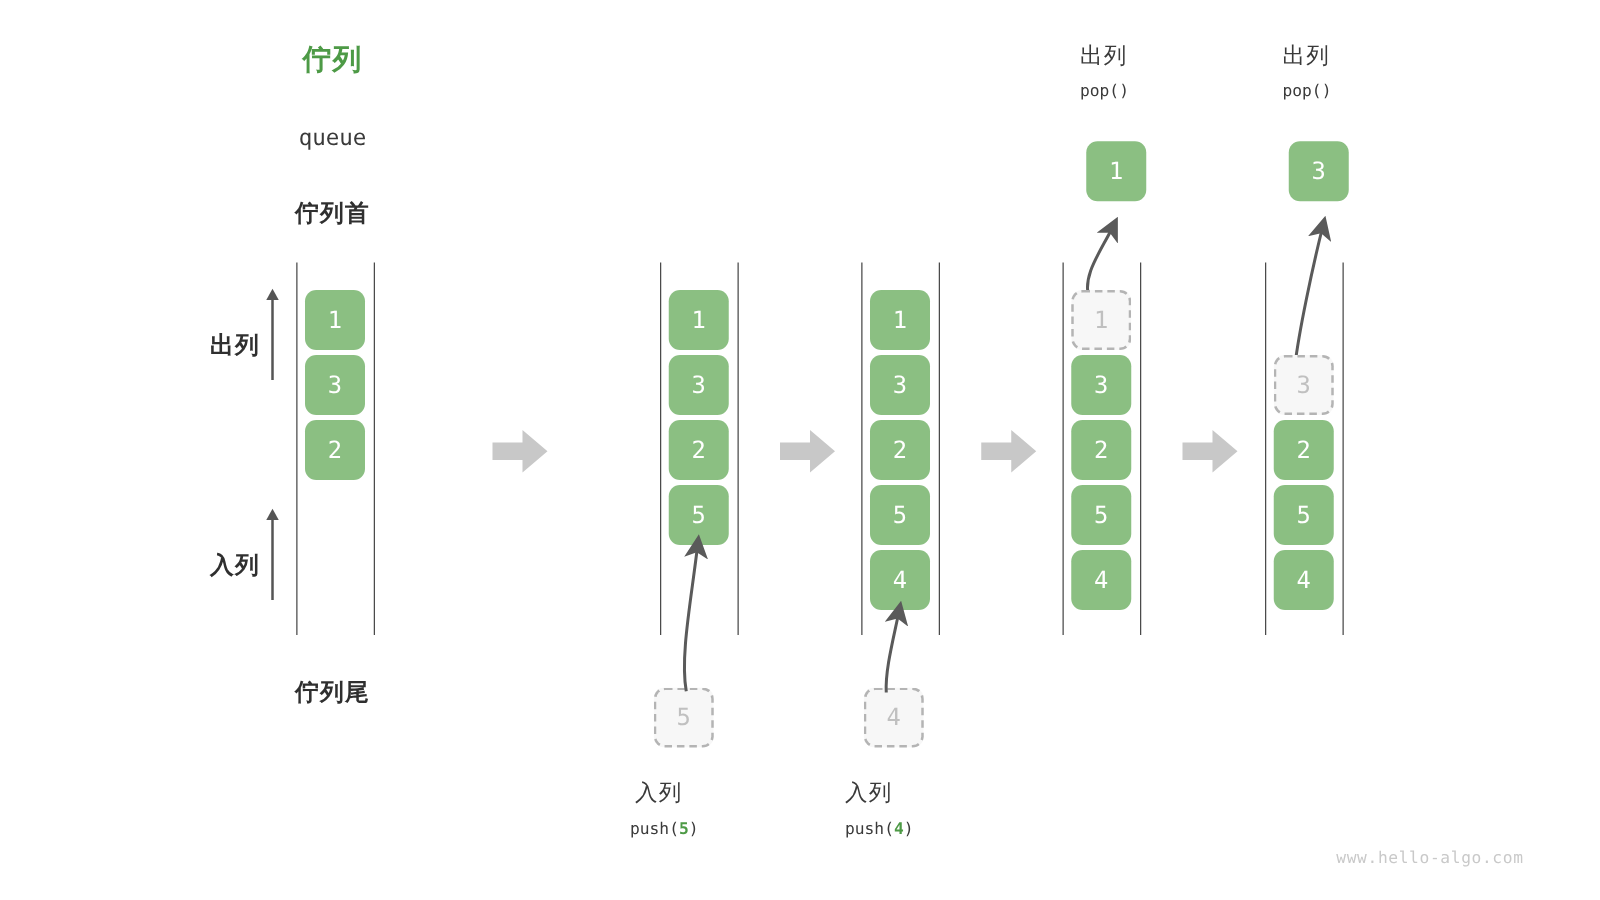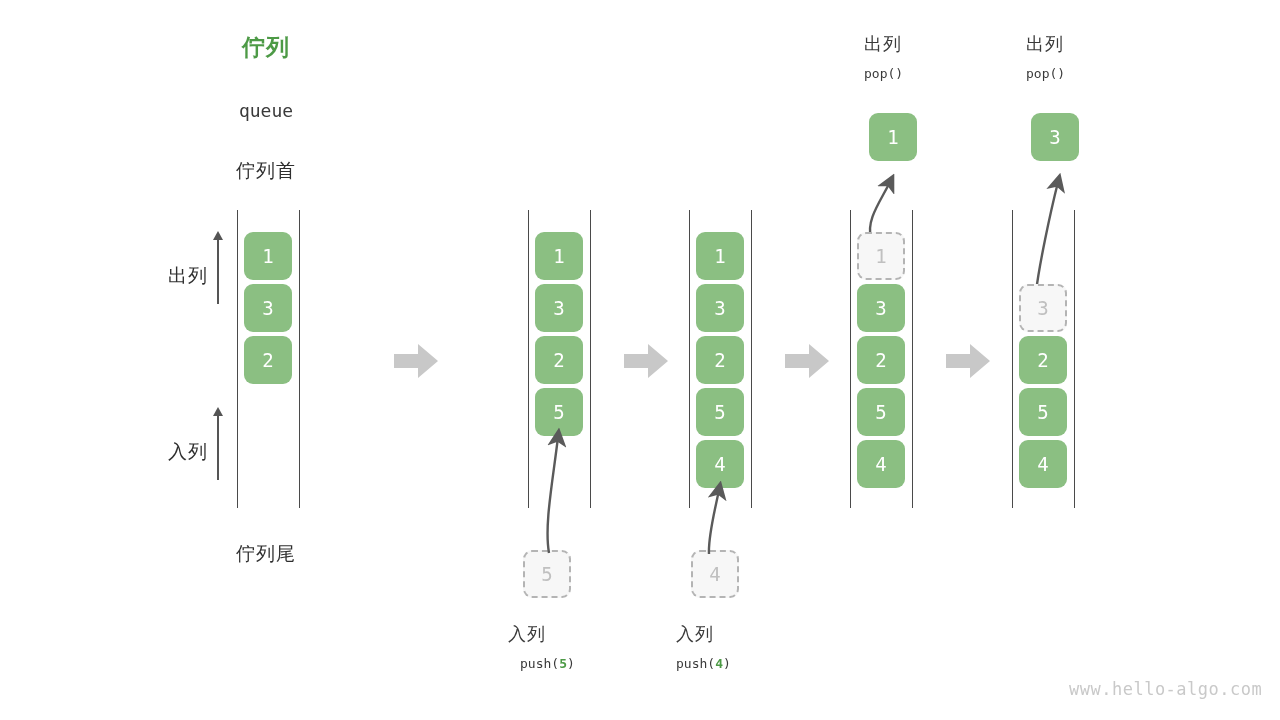--- a/index.html
+++ b/index.html
@@ -28,21 +28,21 @@
   }
   .title-en {
     font-family: "DejaVu Sans Mono", "Liberation Mono", monospace;
     font-size: 18px;
     color: #3a3a3a;
     text-align: center;
     letter-spacing: 0px;
   }
   .bold-label {
     font-size: 19px;
-    font-weight: 400;
+    font-weight: 700;
     color: #2f2f2f;
     text-align: center;
     letter-spacing: 1px;
   }
   .op-cn {
     font-size: 18px;
     color: #3a3a3a;
     text-align: left;
     letter-spacing: 1px;
   }
@@ -50,21 +50,21 @@
     font-family: "DejaVu Sans Mono", "Liberation Mono", monospace;
     font-size: 13px;
     color: #3a3a3a;
     text-align: left;
     white-space: pre;
   }
   .op-code .num { color: #4d9a46; font-weight: 700; }
 
   .watermark {
     font-family: "DejaVu Sans Mono", "Liberation Mono", monospace;
-    font-size: 17px;
+    font-size: 13px;
     color: #c9c9c9;
     letter-spacing: 0.5px;
   }
 
   
   .rail {
     position: absolute;
     width: 1px;
     background: #4a4a4a;
   }
@@ -150,21 +150,21 @@
   <svg width="70" height="135" viewBox="0 0 70 135">
     <defs>
       <marker id="ah1" markerWidth="8" markerHeight="8" refX="4" refY="4" orient="auto">
         <path d="M0,0 L8,4 L0,8 L2,4 Z" fill="#5a5a5a"></path>
       </marker>
     </defs>
     <path d="M29 128 C 24 100, 33 55, 38 12" stroke="#5a5a5a" stroke-width="2.4" fill="none" marker-end="url(#ah1)"></path>
   </svg>
 </div>
 <div class="abs op-cn" style="left:508px; top:622px;">入列</div>
-<div class="abs op-code" style="left:520px; top:656px;text-align:center;"><span>push(</span><span class="num">5</span><span>)</span></div>
+<div class="abs op-code" style="left:504px; top:656px;text-align:center;"><span>push(</span><span class="num">5</span><span>)</span></div>
 
 <div class="steparrow" style="left:624px; top:344px;">
   <svg width="44" height="34" viewBox="0 0 44 34">
     <path d="M0 10 L24 10 L24 0 L44 17 L24 34 L24 24 L0 24 Z" fill="#c8c8c8"></path>
   </svg>
 </div>
 
 <div class="rail" style="left:689px; top:210px; height:298px;"></div>
 <div class="rail" style="left:751px; top:210px; height:298px;"></div>
 <div class="cell" style="left:696px; top:232px;">1</div>

